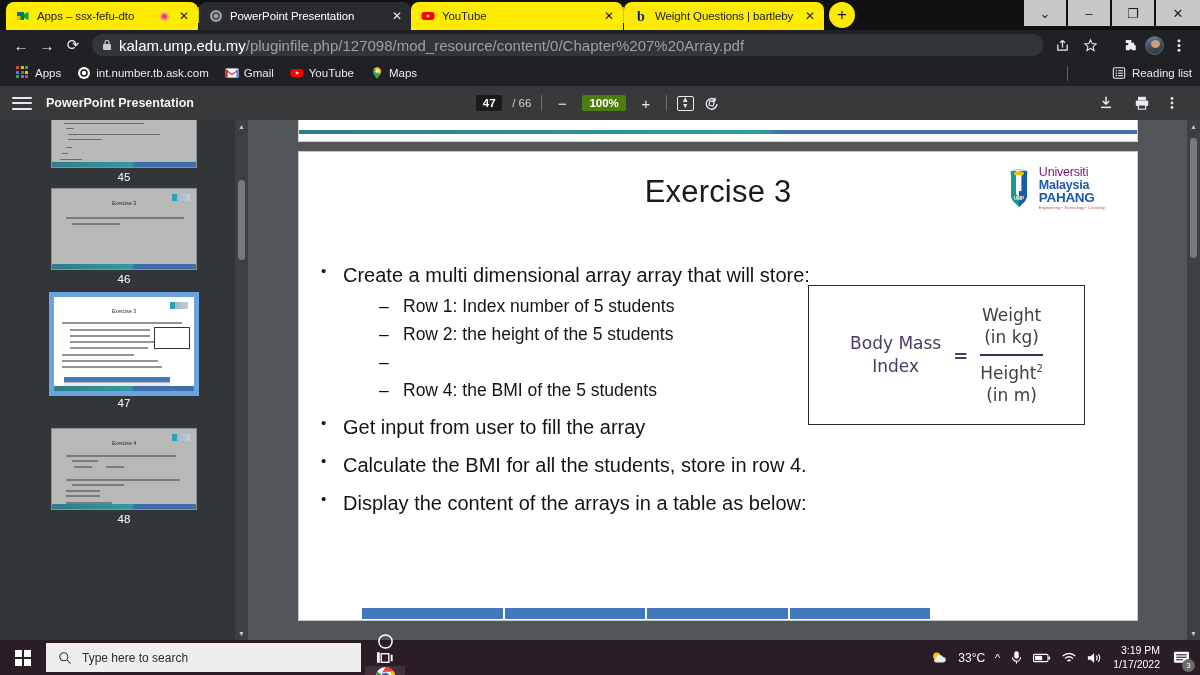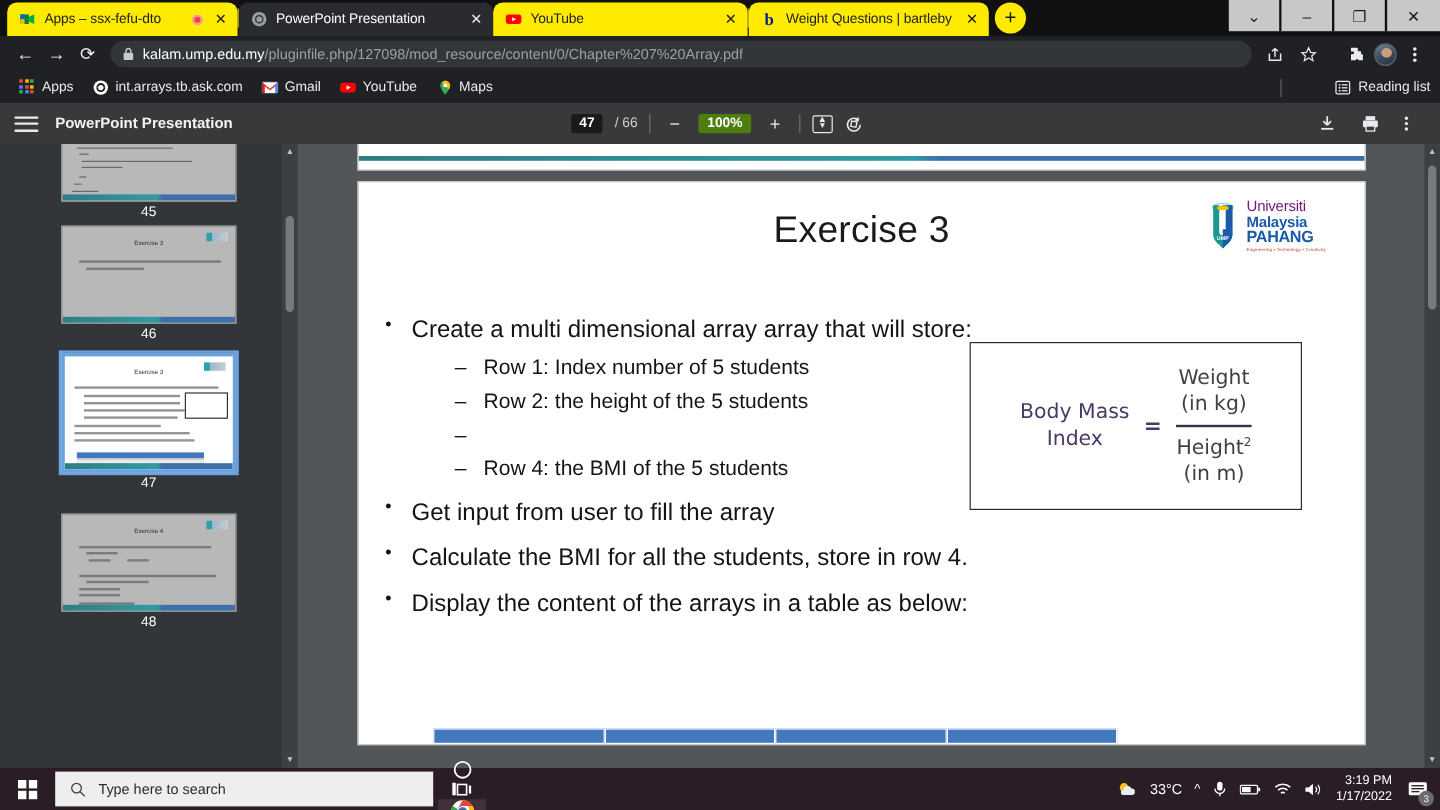--- a/index.html
+++ b/index.html
@@ -67,21 +67,21 @@
   .navbtn {
     width: 26px; height: 26px; display: flex; align-items: center;
     justify-content: center; color: #e8eaed; font-size: 15px; flex: 0 0 26px;
   }
   .omnibox {
     flex: 1 1 auto; height: 22px; background: #323639; border-radius: 11px;
     display: flex; align-items: center; padding: 0 10px; gap: 7px;
     margin-left: 6px; margin-right: 6px; overflow: hidden;
   }
   .omnibox .urltext {
-    font-size: 12px; color: #9aa0a6; white-space: nowrap; overflow: hidden;
+    font-size: 15px; color: #9aa0a6; white-space: nowrap; overflow: hidden;
   }
   .omnibox .urltext b { color: #ffffff; font-weight: 400; }
   .omni-right { display: flex; align-items: center; gap: 2px; flex: 0 0 auto; }
   .omni-right .navbtn { color: #e8eaed; }
   .avatar {
     width: 19px; height: 19px; border-radius: 50%;
     background: linear-gradient(160deg,#6c8299 0%,#3c4a5a 55%,#2b343f 100%);
     border: 1px solid #5f6368; position: relative; overflow: hidden; flex:0 0 19px;
   }
   .avatar::after {
@@ -449,21 +449,21 @@
     </div>
 
     <div class="bm">
       <span class="bmico">
         <svg width="14" height="14" viewBox="0 0 14 14">
           <circle cx="7" cy="7" r="6" fill="#ffffff"></circle>
           <path d="M4 7a3 3 0 0 1 6 0" stroke="#1a1a1a" stroke-width="1.5" fill="none"></path>
           <path d="M10 7a3 3 0 0 1-6 0" stroke="#1a1a1a" stroke-width="1.5" fill="none"></path>
         </svg>
       </span>
-      <span>int.arrays.tb.ask.com</span>
+      <span>int.number.tb.ask.com</span>
     </div>
 
     <div class="bm">
       <span class="bmico">
         <svg width="14" height="14" viewBox="0 0 16 12">
           <rect x="0.5" y="0.8" width="15" height="10.4" rx="1.2" fill="#ffffff" stroke="#dddddd" stroke-width="0.4"></rect>
           <polygon points="0.5,1 8,6.8 15.5,1 15.5,3 8,8.8 0.5,3" fill="#ea4335"></polygon>
           <polygon points="0.5,1 0.5,11.2 3,11.2 3,3.2" fill="#c5221f"></polygon>
           <polygon points="15.5,1 15.5,11.2 13,11.2 13,3.2" fill="#4285f4"></polygon>
         </svg>

